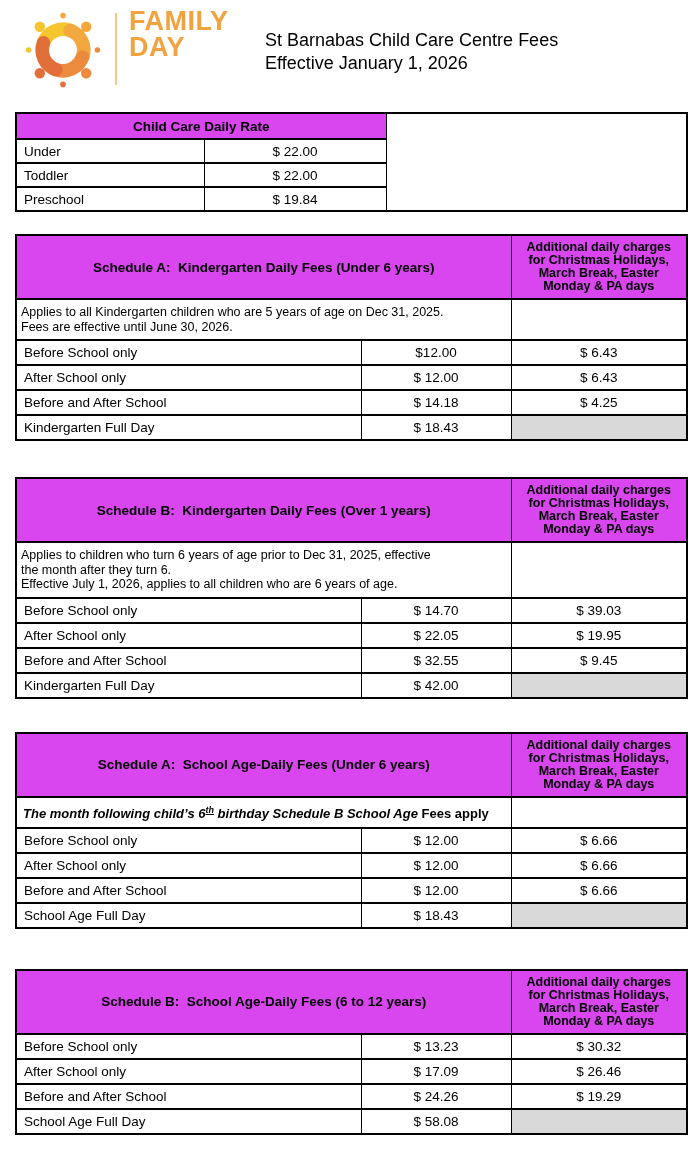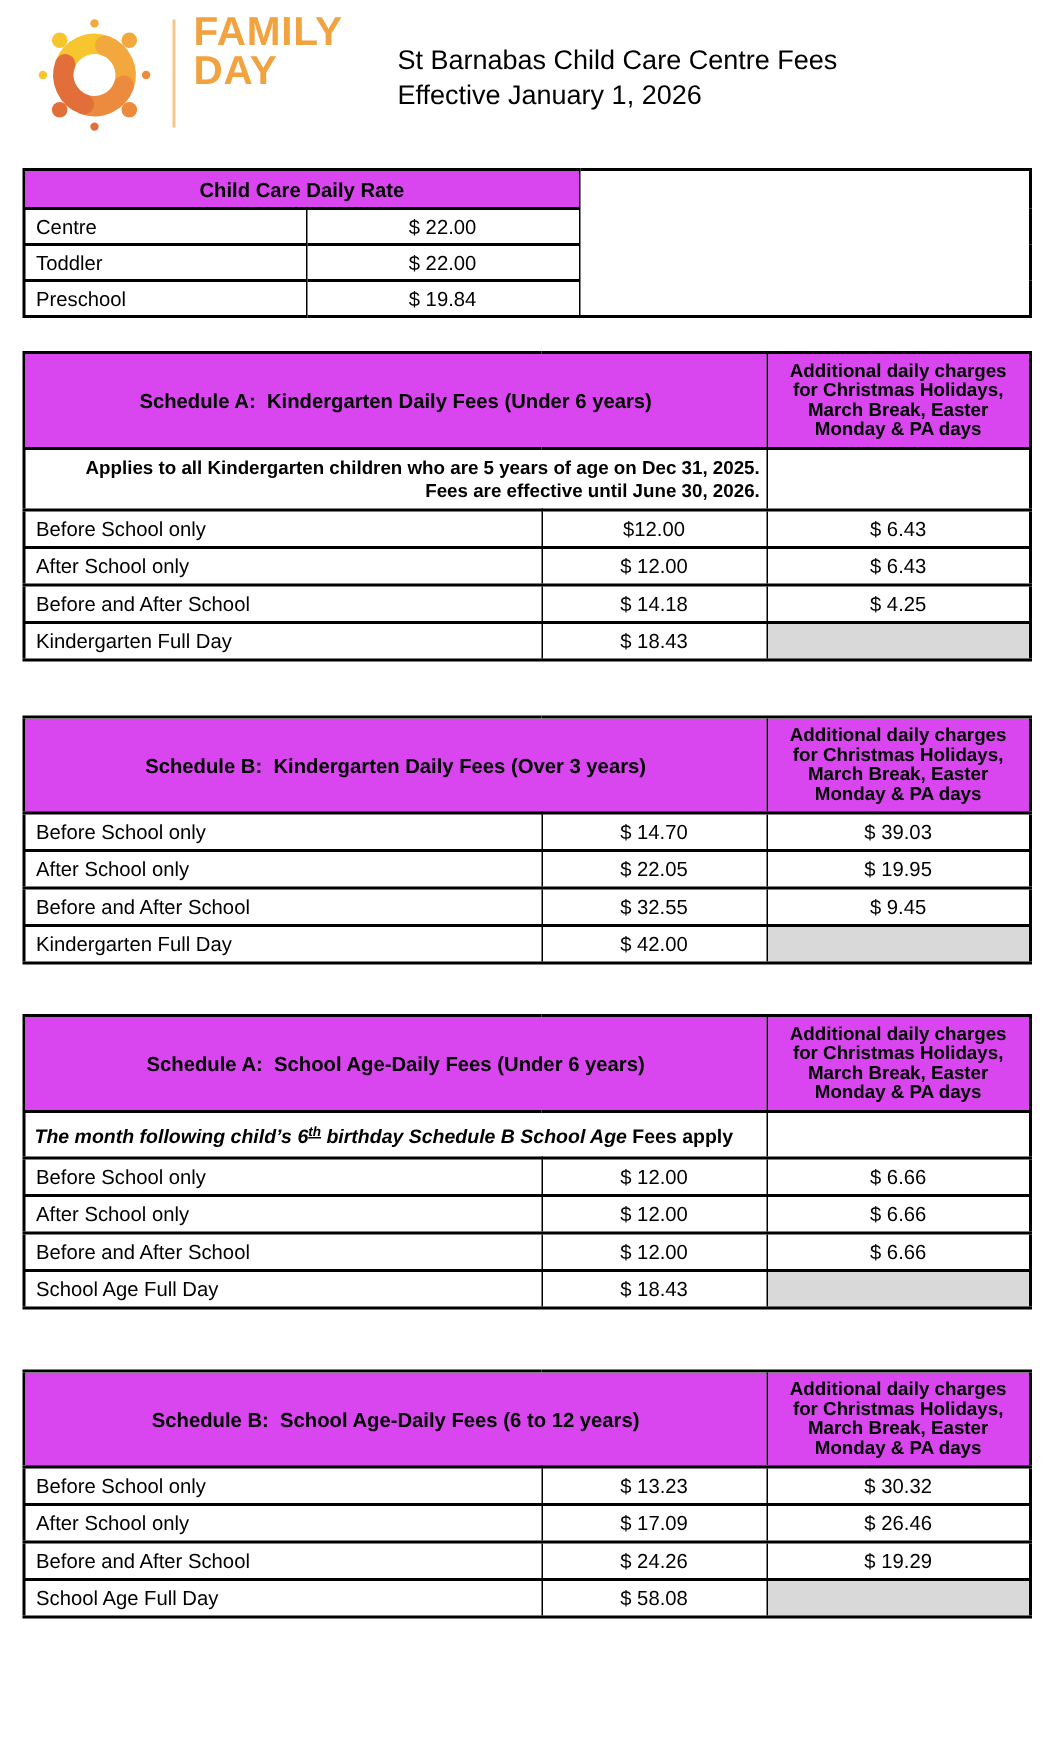--- a/index.html
+++ b/index.html
@@ -35,21 +35,21 @@
   .t-rate td { height:22px; font-size:13.5px; }
   .t-rate .ghead { font-size:13.5px; }
   .lbl { text-align:left; padding:0 0 0 7px; font-size:13.5px; }
   .fee, .addl { text-align:center; font-size:13.5px; padding:0 2px; }
   .side-empty { background:#fff; }
 
   
   .t-sched .title-cell { font-size:13.5px; white-space:pre-wrap; padding:4px 6px; }
   .t-sched .addl-cell { font-size:12.5px; line-height:13px; padding:5px 5px; }
   .t-sched td { height:23px; }
-  .note-cell { font-weight:bold; font-size:12.5px; text-align:right; padding:5px 4px; height:auto; }
+  .note-cell { font-weight:normal; font-size:12.5px; text-align:left; padding:5px 4px; height:auto; }
   .note-cell .nline { display:block; line-height:14.5px; }
   .note-cell-left { font-weight:bold; font-size:13px; text-align:left; padding:3px 8px 3px 6px; line-height:16px; }
   .note-cell-left .ital { font-style:italic; }
   .note-cell-left sup { font-size:9px; font-style:italic;text-decoration:underline; }
   .note-empty { background:#fff; }
   .blocked { background:#d9d9d9; }
 
   .gap-t2 { height:22px; } .gap-t3 { height:36px; } .gap-t4 { height:33px; } .gap-t5 { height:40px; }
 </style>
 </head>
@@ -88,21 +88,21 @@
         <col style="width:188px">
         <col style="width:182px">
         <col style="width:301px">
       </colgroup>
     <tbody>
         <tr>
       <td colspan="2" class="ghead">Child Care Daily Rate</td>
       <td rowspan="4" class="side-empty"></td>
     </tr>
     <tr>
-      <td class="lbl">Centre</td>
+      <td class="lbl">Under</td>
       <td class="fee">$ 22.00</td>
     </tr>
     <tr>
       <td class="lbl">Toddler</td>
       <td class="fee">$ 22.00</td>
     </tr>
     <tr>
       <td class="lbl">Preschool</td>
       <td class="fee">$ 19.84</td>
     </tr>
@@ -155,22 +155,30 @@
   <div class="gap-t3"></div>
 
   <table class="t-sched">
     <colgroup>
         <col style="width:345px">
         <col style="width:150px">
         <col style="width:176px">
       </colgroup>
     <tbody>
         <tr>
-      <td colspan="2" class="ghead title-cell">Schedule B:  Kindergarten Daily Fees (Over 3 years)</td>
-      <td class="ghead addl-cell">Additional daily charges for Christmas Holidays, March Break, Easter Monday &amp; PA days</td>
+      <td colspan="2" class="ghead title-cell">Schedule B:  Kindergarten Daily Fees (Over 1 years)</td>
+      <td class="ghead addl-cell">Additional daily charges for Christmas Holidays, March Break, Easter Monday &amp; PA days</td>
+    </tr>
+    <tr>
+      <td colspan="2" class="note-cell">
+        <span class="nline">Applies to children who turn 6 years of age prior to Dec 31, 2025, effective</span>
+        <span class="nline">the month after they turn 6.</span>
+        <span class="nline">Effective July 1, 2026, applies to all children who are 6 years of age.</span>
+      </td>
+      <td class="note-empty"></td>
     </tr>
     <tr>
       <td class="lbl">Before School only</td>
       <td class="fee">$ 14.70</td>
       <td class="addl">$ 39.03</td>
     </tr>
     <tr>
       <td class="lbl">After School only</td>
       <td class="fee">$ 22.05</td>
       <td class="addl">$ 19.95</td>

